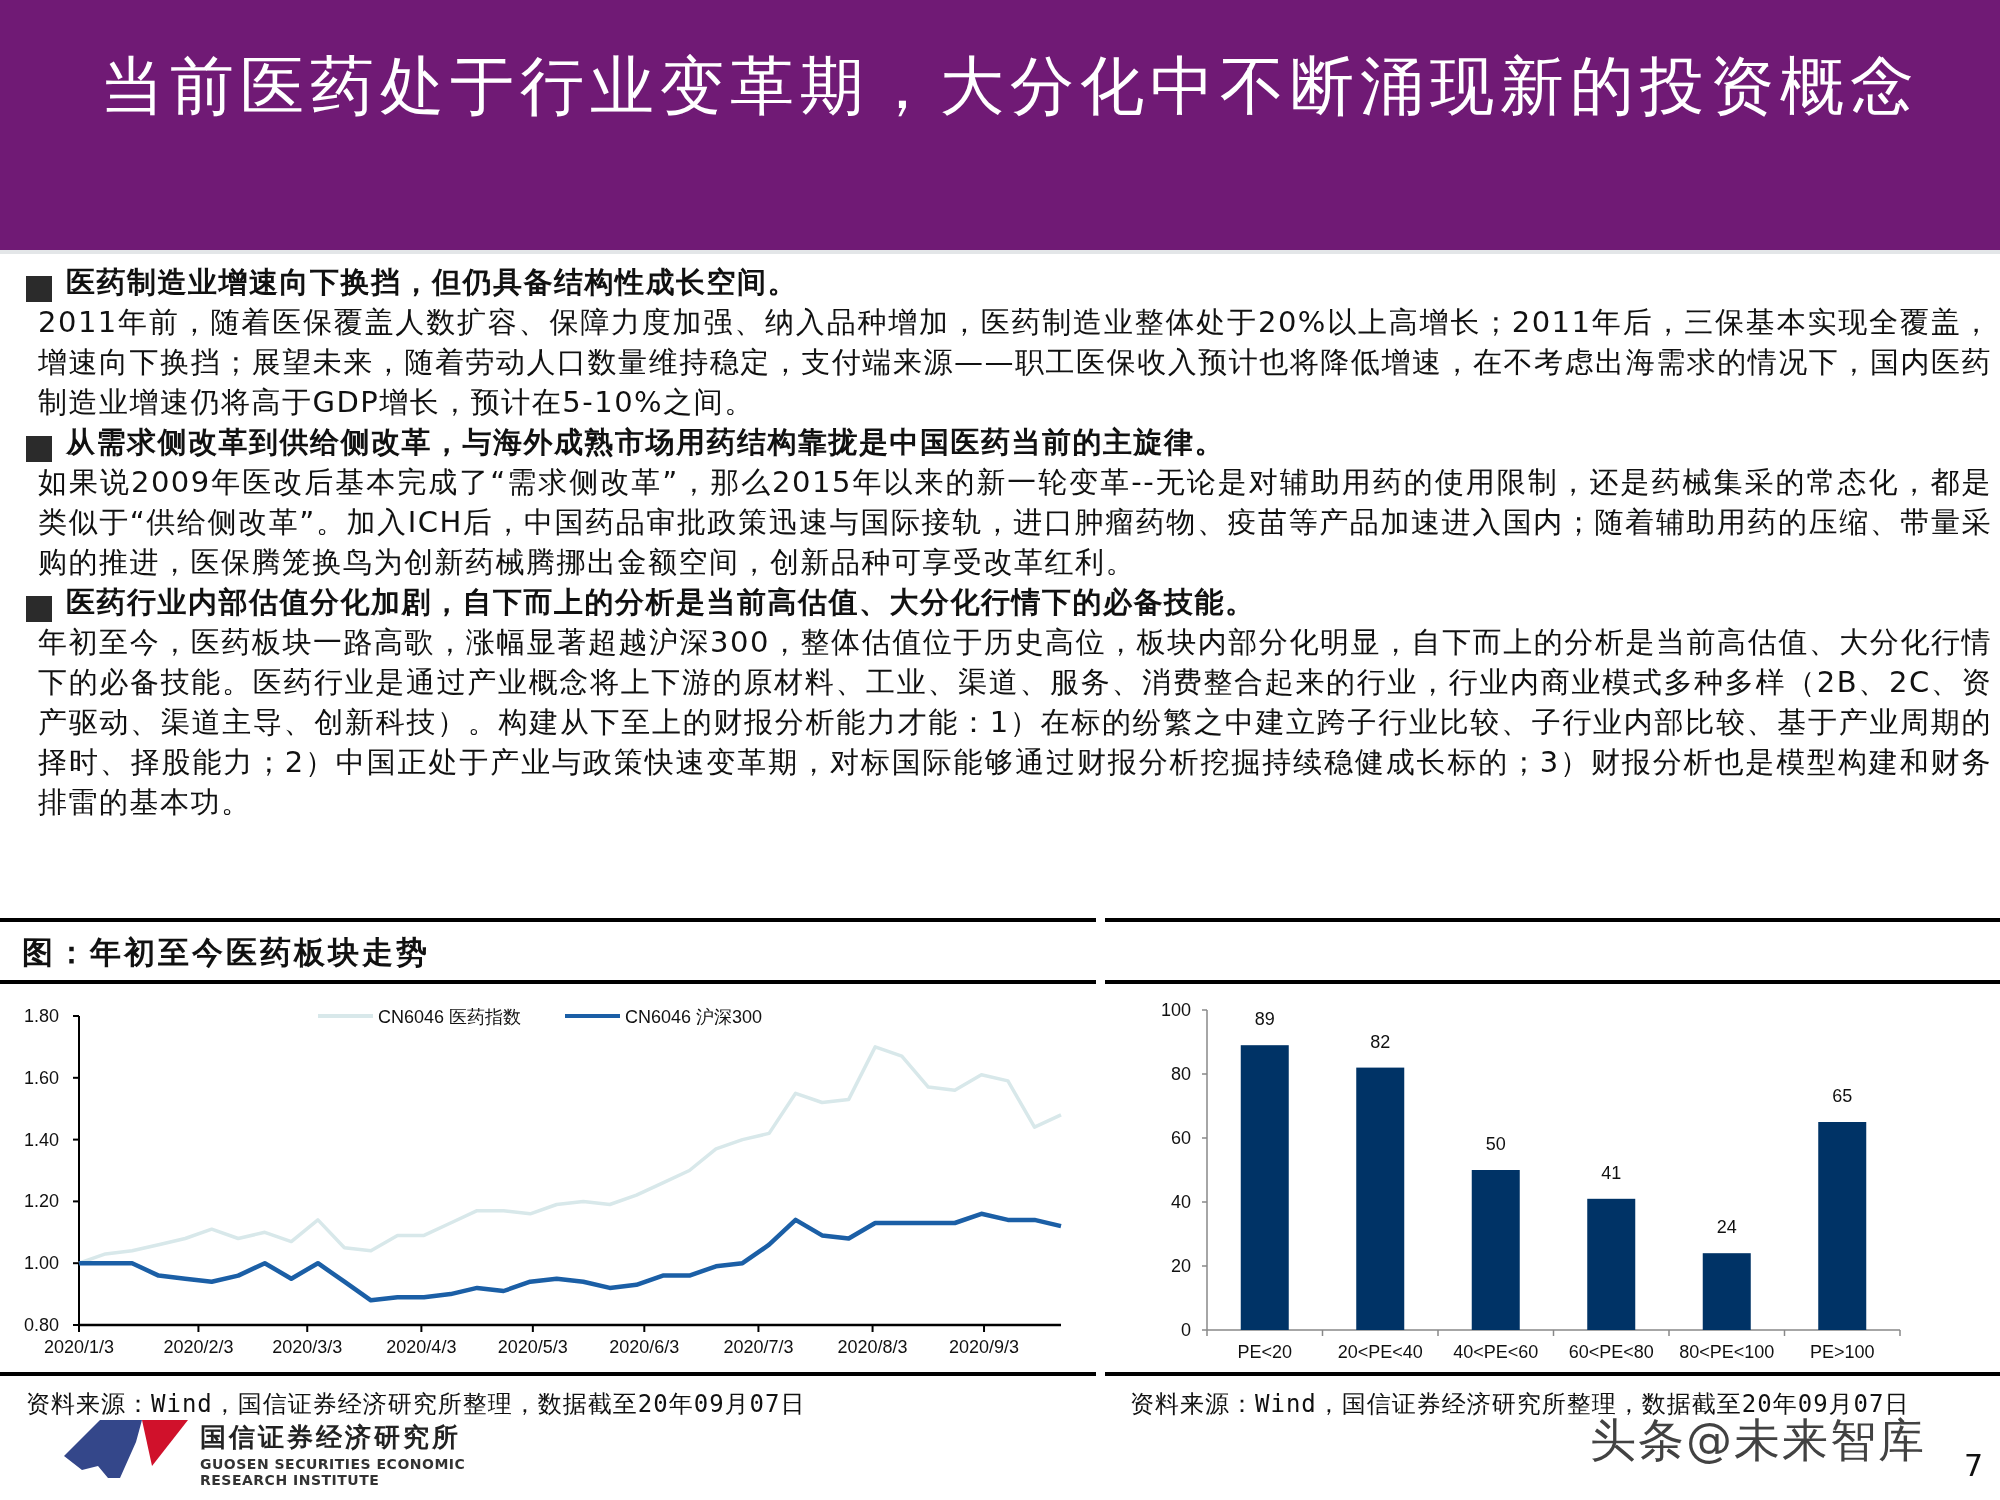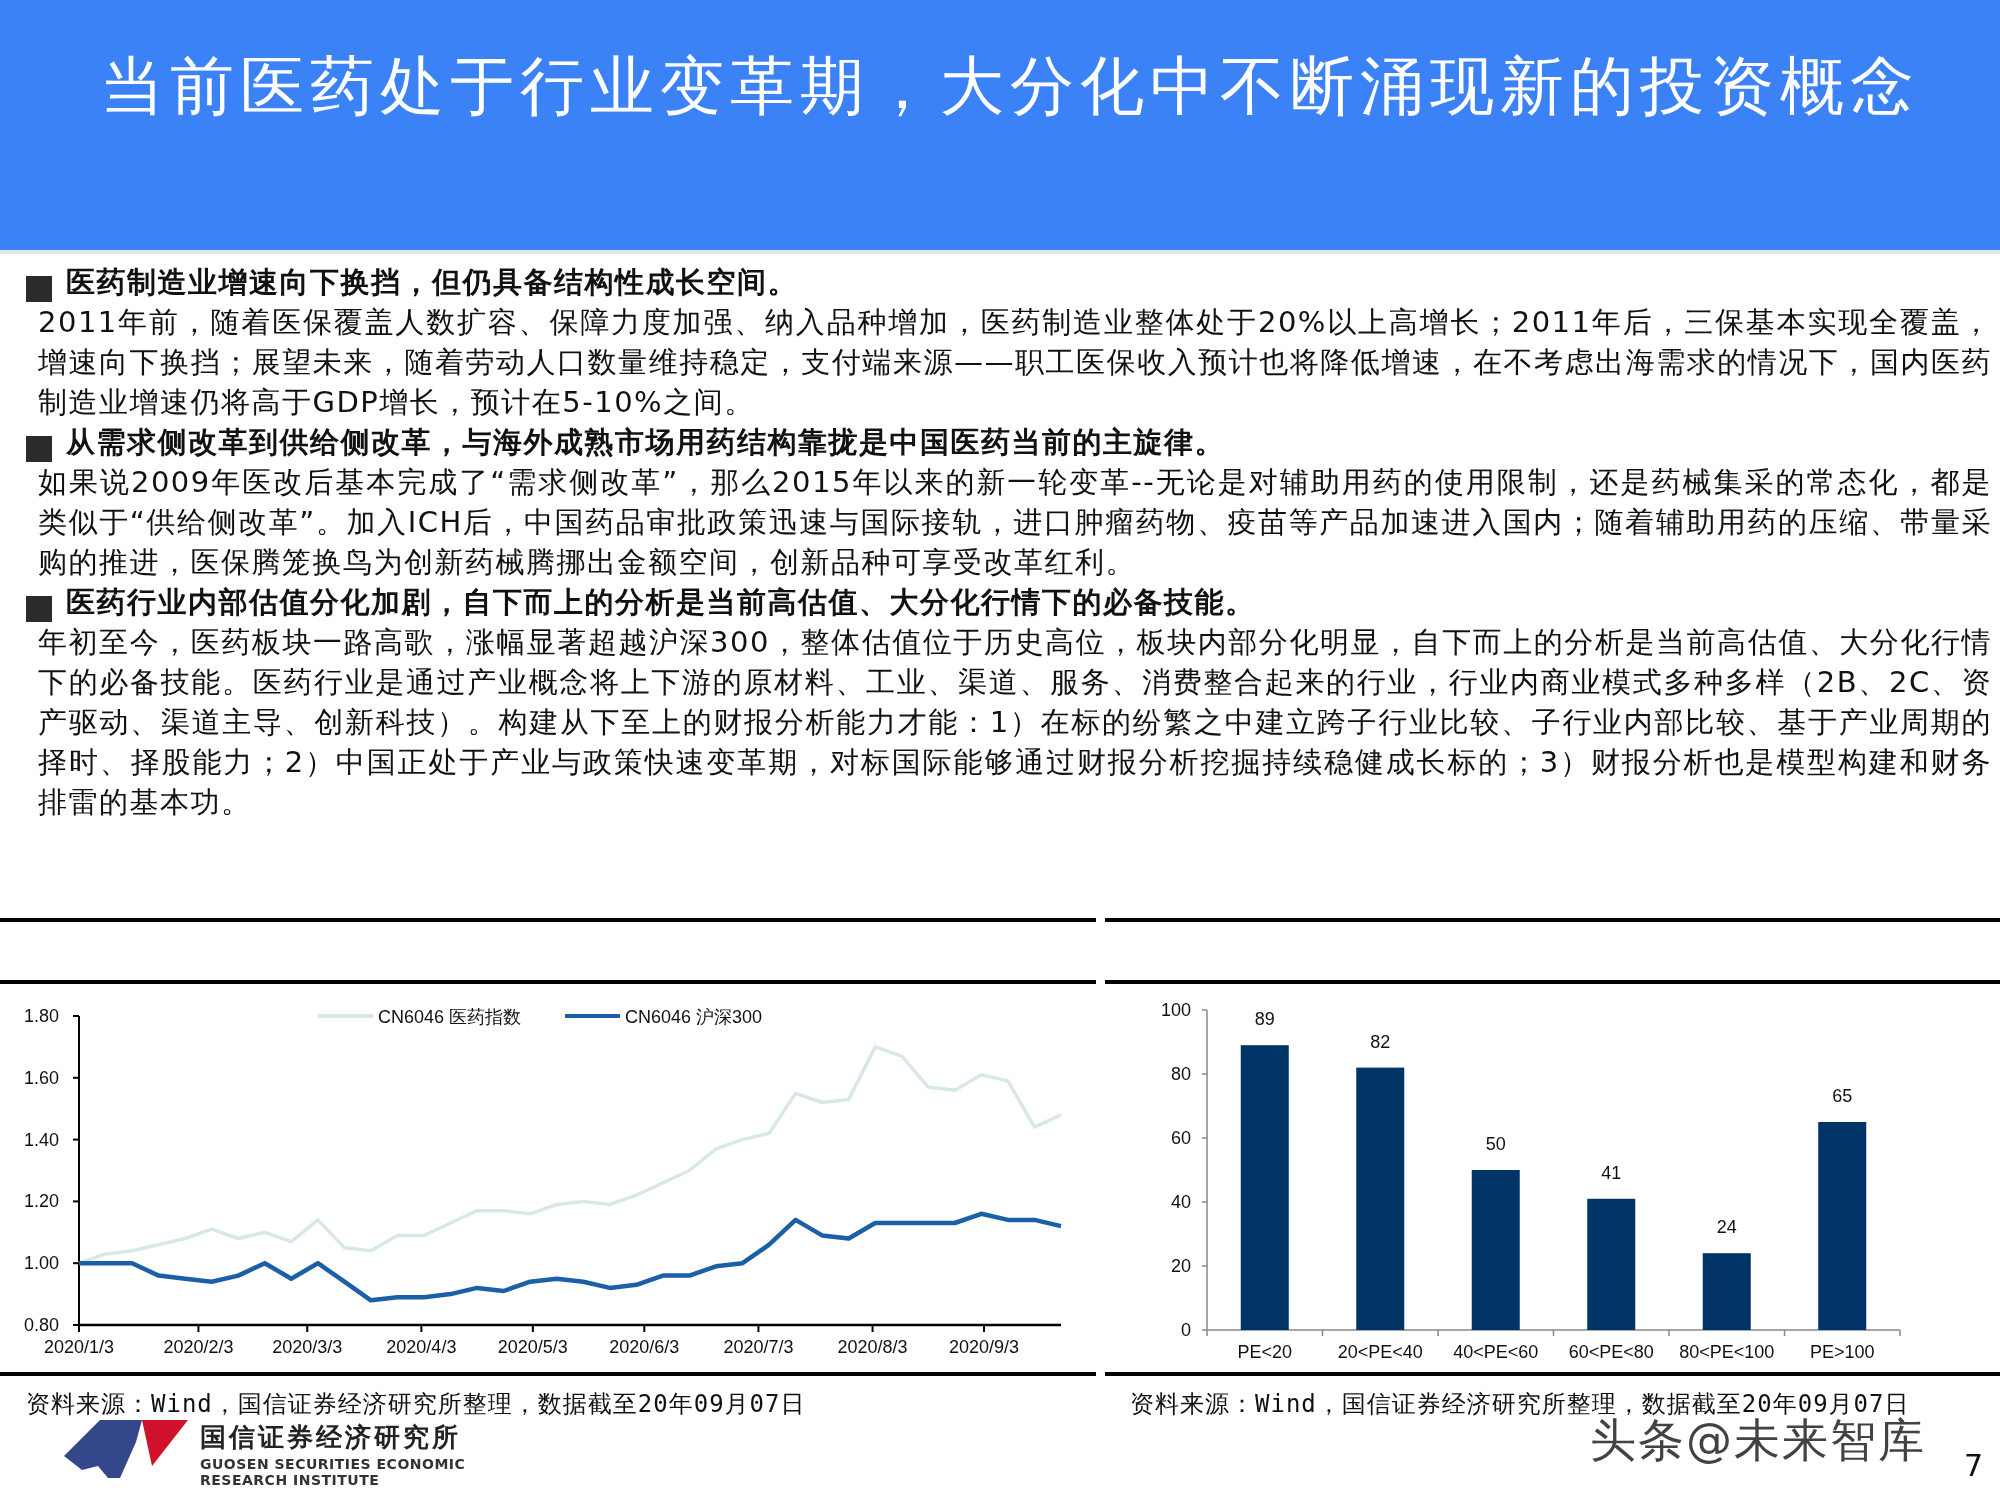--- a/index.html
+++ b/index.html
@@ -1,21 +1,21 @@
 <!DOCTYPE html>
 <html><head>
 <meta charset="utf-8">
 <style>
   * { box-sizing: border-box; margin: 0; padding: 0; }
   html, body { width: 2000px; height: 1500px; background: #ffffff; overflow: hidden; }
   body { position: relative; font-family: "DejaVu Sans", "Liberation Sans", sans-serif; color: #111; }
 
   .header {
     position: absolute; left: 0; top: 0; width: 2000px; height: 250px;
-    background: #3b82f6;
+    background: #701a75;
   }
   .header-title {
     position: absolute; left: 100px; top: 42px; width: 1880px;
     color: #ffffff; font-size: 64px; line-height: 88px; letter-spacing: 6px;
     font-family: "DejaVu Serif", "Liberation Serif", serif;
   }
   .header-sep {
     position: absolute; left: 0; top: 250px; width: 2000px; height: 4px; background: #e3e6e8;
   }
 
@@ -84,20 +84,21 @@
 
   <div class="bullet-head">
     <span class="bullet-square"></span>
     <span>医药行业内部估值分化加剧，自下而上的分析是当前高估值、大分化行情下的必备技能。</span>
   </div>
   <div class="para">年初至今，医药板块一路高歌，涨幅显著超越沪深300，整体估值位于历史高位，板块内部分化明显，自下而上的分析是当前高估值、大分化行情下的必备技能。医药行业是通过产业概念将上下游的原材料、工业、渠道、服务、消费整合起来的行业，行业内商业模式多种多样（2B、2C、资产驱动、渠道主导、创新科技）。构建从下至上的财报分析能力才能：1）在标的纷繁之中建立跨子行业比较、子行业内部比较、基于产业周期的择时、择股能力；2）中国正处于产业与政策快速变革期，对标国际能够通过财报分析挖掘持续稳健成长标的；3）财报分析也是模型构建和财务排雷的基本功。</div>
 </div>
 
 <div class="panel panel-left">
   <div class="rule" style="top:0;"></div>
+  <div class="panel-title">图：年初至今医药板块走势</div>
   <div class="rule" style="top:62px;"></div>
   <svg id="line-chart" width="1096" height="390" style="position:absolute; left:0; top:68px;">
       <line x1="79" y1="30" x2="79" y2="339" stroke="#000" stroke-width="2"></line>
       <line x1="79" y1="339" x2="1061" y2="339" stroke="#000" stroke-width="2.5"></line>
       <line x1="73" y1="339" x2="79" y2="339" stroke="#000" stroke-width="2"></line>
       <text x="59" y="345" font-size="18" text-anchor="end" fill="#111">0.80</text>
       <line x1="73" y1="277.20000000000005" x2="79" y2="277.20000000000005" stroke="#000" stroke-width="2"></line>
       <text x="59" y="283.20000000000005" font-size="18" text-anchor="end" fill="#111">1.00</text>
       <line x1="73" y1="215.39999999999998" x2="79" y2="215.39999999999998" stroke="#000" stroke-width="2"></line>
       <text x="59" y="221.39999999999998" font-size="18" text-anchor="end" fill="#111">1.20</text>

